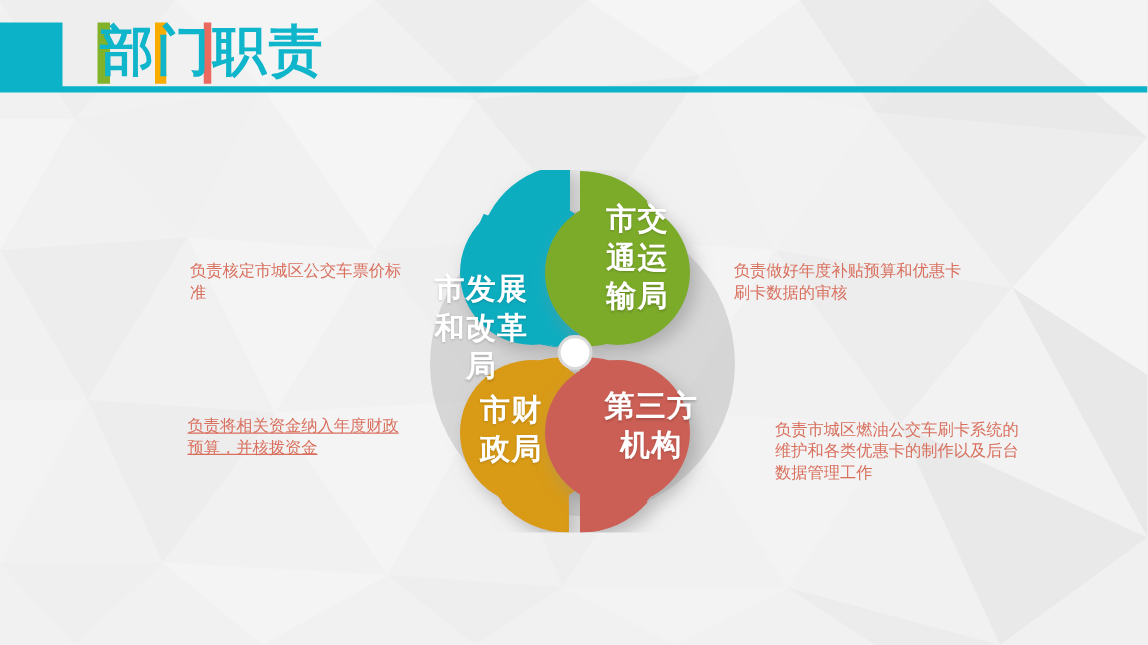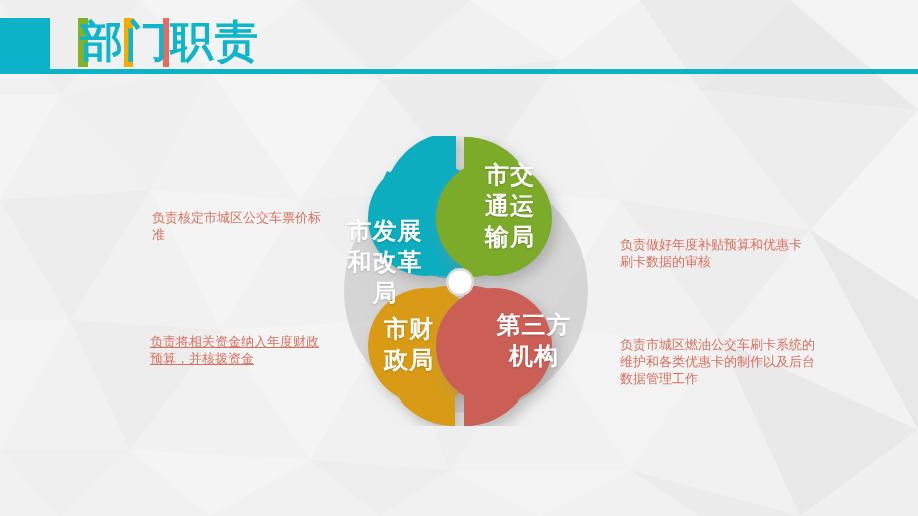--- a/index.html
+++ b/index.html
@@ -36,31 +36,31 @@
     position:absolute; z-index:4;
     color:#ffffff; font-weight:bold; font-size:24px; line-height:31px;
     text-align:center; letter-spacing:1px;
     text-shadow:0 1px 2px rgba(0,0,0,0.18);
     font-family:"DejaVu Sans","Liberation Sans",sans-serif;
     pointer-events:none;
   }
   .lbl-dev   { left:330px; top:180px; width:110px;margin-top:36px; }
   .lbl-trans { left:467px; top:160px; width:86px;  }
   .lbl-fin   { left:355px; top:315px; width:108px;font-family:Liberation Mono, monospace; }
-  .lbl-third { left:482px; top:310px; width:104px;text-align:center; }
+  .lbl-third { left:469px; top:310px; width:104px;text-align:center; }
 
   
   .callout {
     position:absolute; z-index:4;
     color:#d9705e; font-size:13px; line-height:17px;
     font-family:"DejaVu Sans","Liberation Sans",sans-serif;
   }
   .co-left-top    { left:152px; top:209px; width:176px; }
   .co-left-bottom { left:150px; top:333px; width:178px;text-decoration:underline; }
-  .co-right-top   { left:620px; top:209px; width:186px;margin-top:27px; }
+  .co-right-top   { left:587px; top:209px; width:186px; }
   .co-right-bot   { left:620px; top:336px; width:198px; }
 </style>
 </head>
 <body>
 
 <svg id="bg-poly" viewBox="0 0 918 516" preserveAspectRatio="none">
   <rect x="0" y="0" width="918" height="516" fill="#f1f1f1"></rect>
   <g stroke="none">
     <polygon points="0,0 140,0 60,95" fill="#eeeeee"></polygon>
     <polygon points="140,0 300,0 210,70" fill="#f4f4f4"></polygon>

